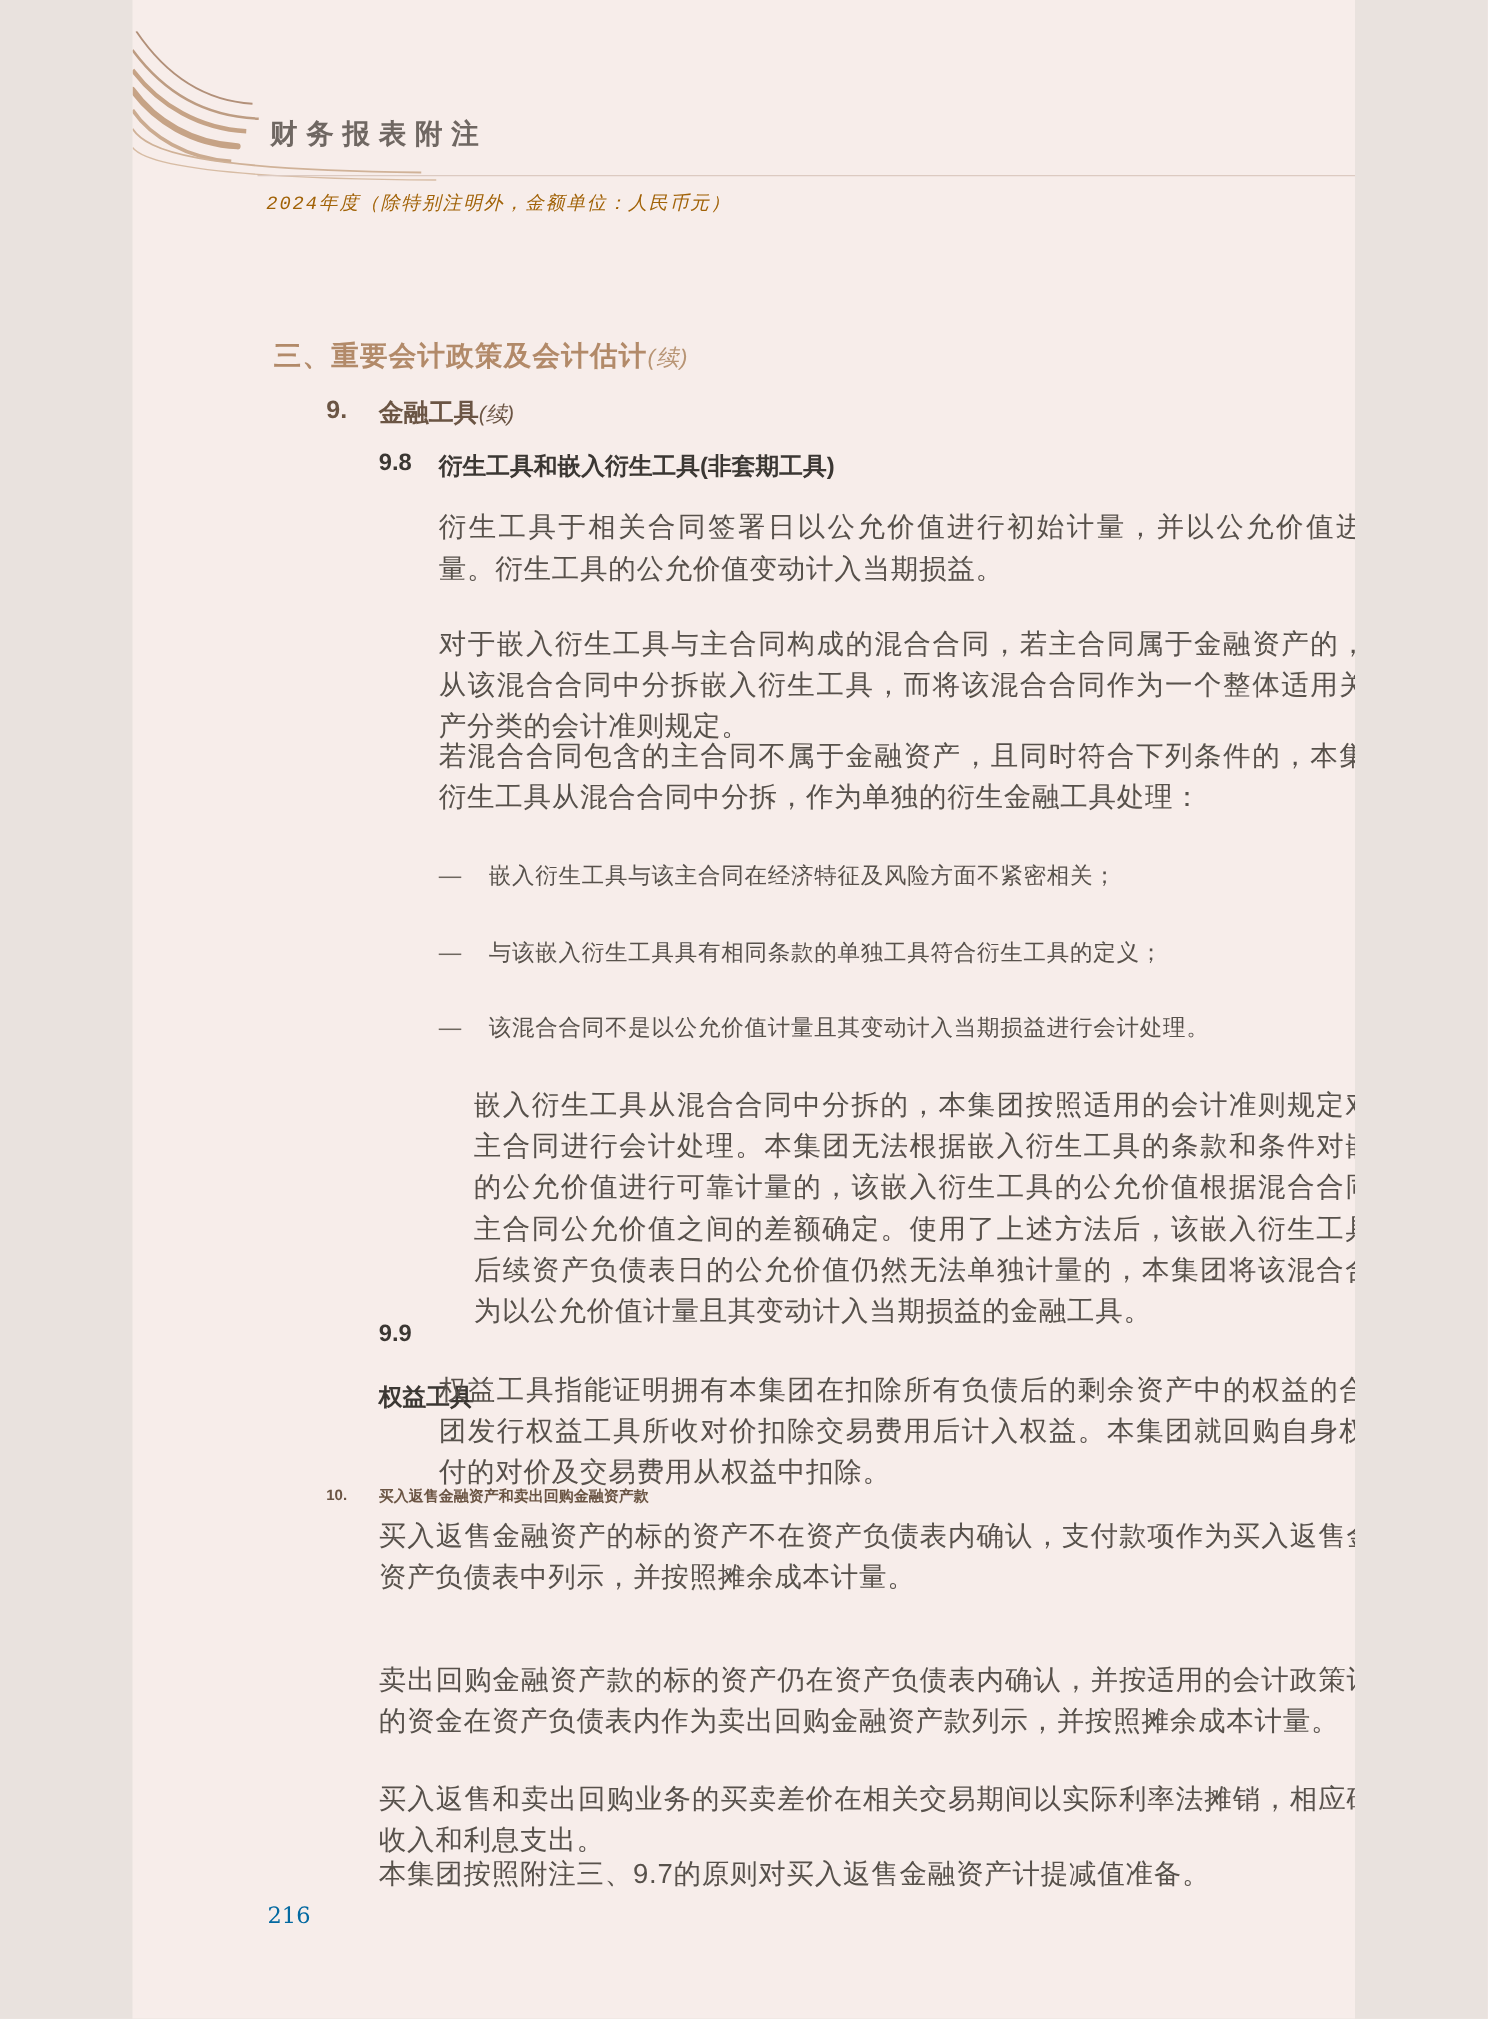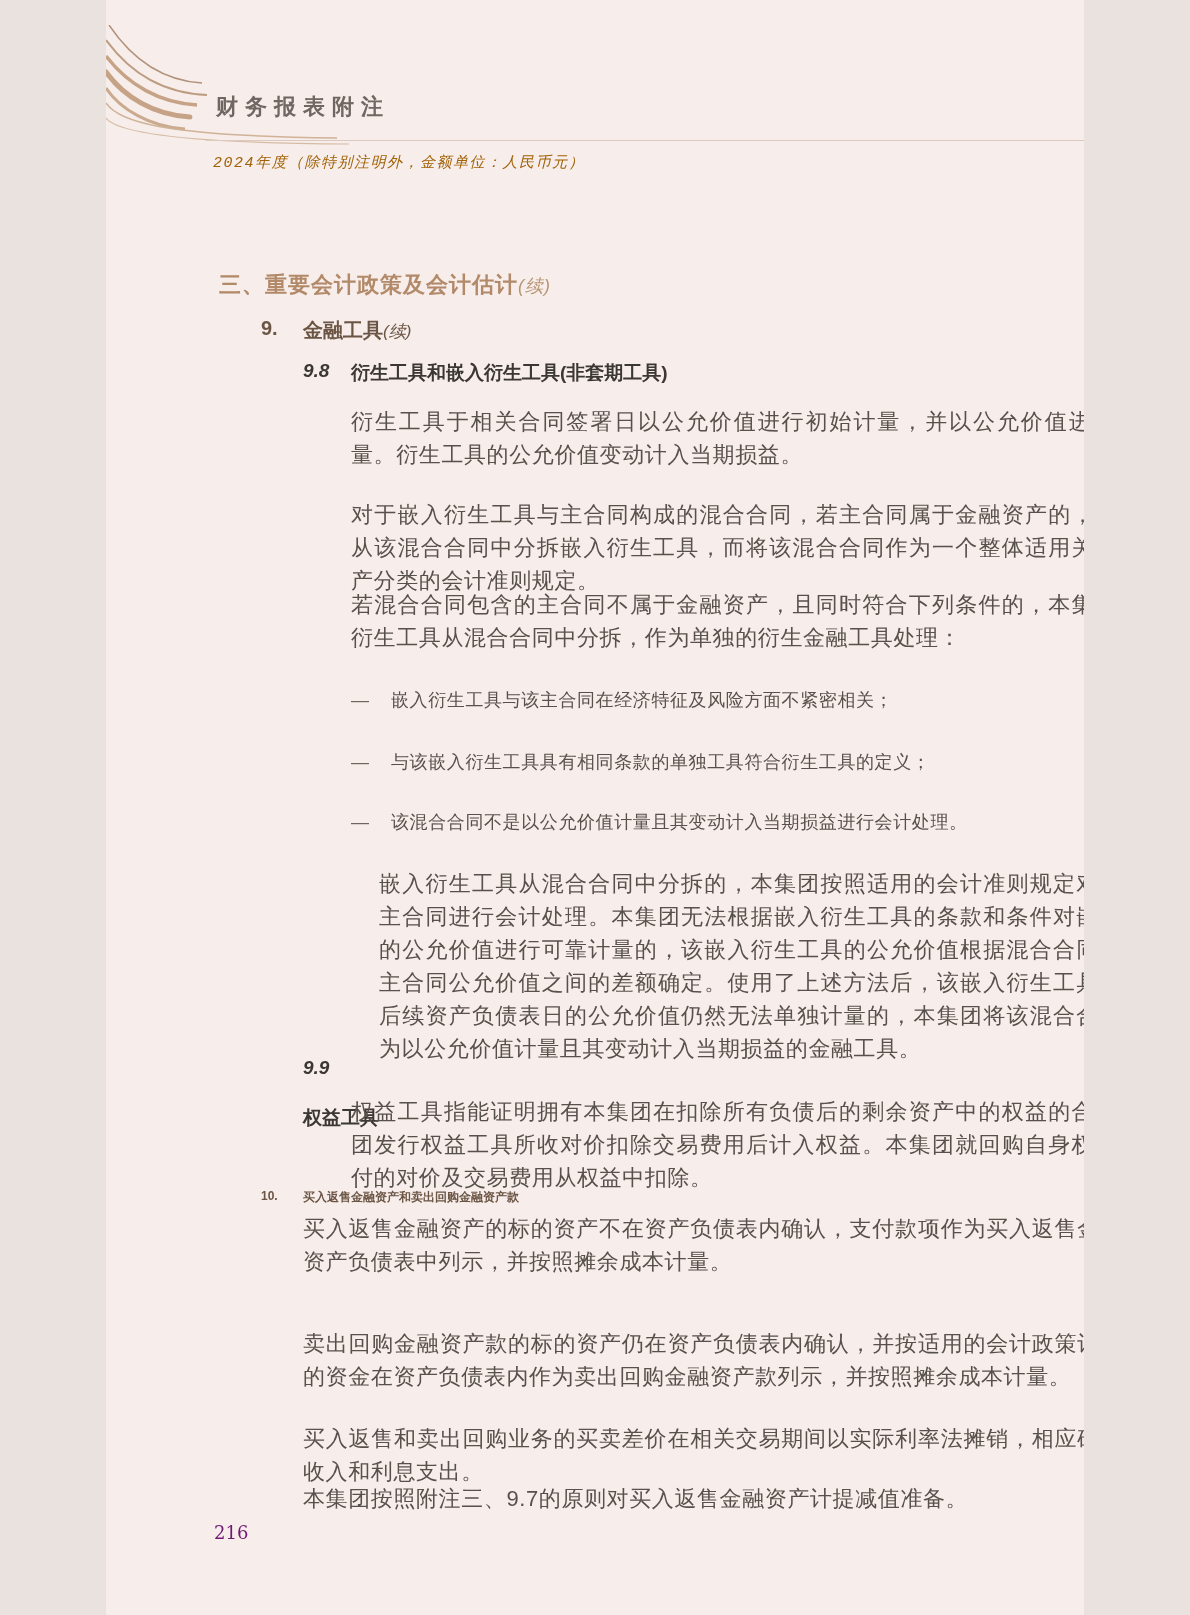--- a/index.html
+++ b/index.html
@@ -45,21 +45,21 @@
   .item-head .num { flex:0 0 auto; }
   .item9 { top:317px; left:155px; font-size:20px; }
   .item9 .num { width:42px; }
   .item10 { top:1189px; left:155px; font-size:12px;justify-content:space-between; }
   .item10 .num { width:42px; }
   .item-head .cont { font-size:17px; font-weight:normal; font-style:italic; }
   .sub-head {
     position:absolute; display:flex;
     font-weight:bold; font-size:19px; color:#3b3733;
   }
-  .sub-head .num { flex:0 0 48px;font-style:italic; }
+  .sub-head .num { flex:0 0 48px; }
   .sub98 { top:360px; left:197px; }
   .sub99 { top:1057px; left:197px;flex-direction:column; }
   
   .para {
     position:absolute; left:245px; width:836px;
     font-size:22px; line-height:33px; letter-spacing:0.6px;
     text-align:justify;
   }
   .para-wide { left:197px; width:888px; }
   .bullet {
@@ -77,21 +77,21 @@
   .pbig { top:867px;margin-left:28px; }
   .p99 { top:1095px; }
   .p10a { top:1212px; }
   .p10b { top:1327px; }
   .p10c { top:1422px; }
   .p10d { top:1482px; }
   
   .page-number {
     position:absolute; top:1522px; left:108px;
     font-family:"DejaVu Serif", serif;
-    font-size:18px; color:#701a75;
+    font-size:18px; color:#0369a1;
   }
 </style>
 </head>
 <body>
 
 <div class="page">
 
   <svg class="swoosh" width="250" height="122" viewBox="0 0 250 122" fill="none">
     <path d="M3,0 C30,40 62,56 96,58" stroke="#b29079" stroke-width="1.5"></path>
     <path d="M0,15 C26,50 58,68 101,70" stroke="#bd9c82" stroke-width="2"></path>

